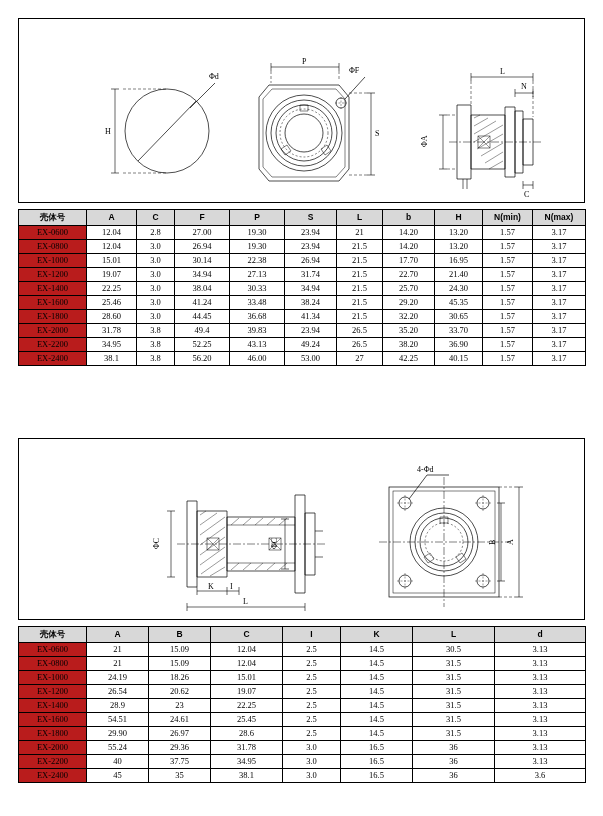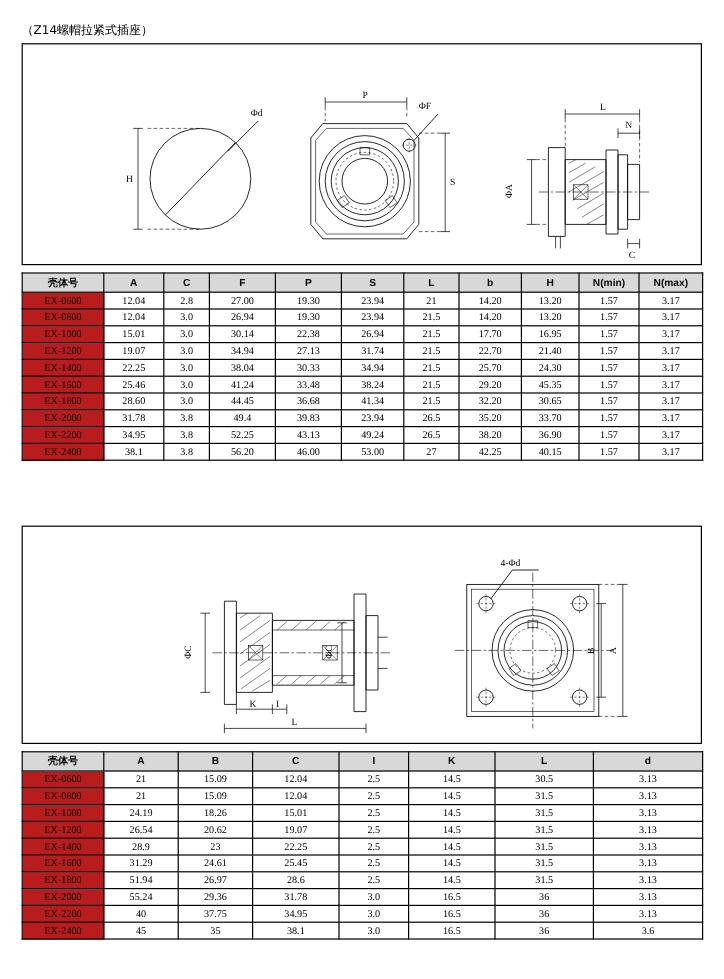--- a/index.html
+++ b/index.html
@@ -78,21 +78,20 @@
     font-size: 8px;
   }
 </style>
 </head>
 <body>
 
 <div class="page">
 
   <div class="section" style="top:18px;">
 
-    <div class="section-title">（Z14螺帽拉紧式插座）</div>
 
     <div class="fig-box" style="height:185px;">
       <svg width="565" height="183" viewBox="0 0 565 183">
         <g fill="none" stroke="#000" stroke-width="0.7">
 
           <circle cx="148" cy="112" r="42"></circle>
 
           <line x1="119" y1="142" x2="177" y2="82"></line>
 
           <line x1="171" y1="89" x2="196" y2="64"></line>
@@ -555,31 +554,31 @@
           <td>28.9</td>
           <td>23</td>
           <td>22.25</td>
           <td>2.5</td>
           <td>14.5</td>
           <td>31.5</td>
           <td>3.13</td>
         </tr>
         <tr>
           <td>EX-1600</td>
-          <td>31.29</td>
+          <td>54.51</td>
           <td>24.61</td>
           <td>25.45</td>
           <td>2.5</td>
           <td>14.5</td>
           <td>31.5</td>
           <td>3.13</td>
         </tr>
         <tr>
           <td>EX-1800</td>
-          <td>51.94</td>
+          <td>29.90</td>
           <td>26.97</td>
           <td>28.6</td>
           <td>2.5</td>
           <td>14.5</td>
           <td>31.5</td>
           <td>3.13</td>
         </tr>
         <tr>
           <td>EX-2000</td>
           <td>55.24</td>

